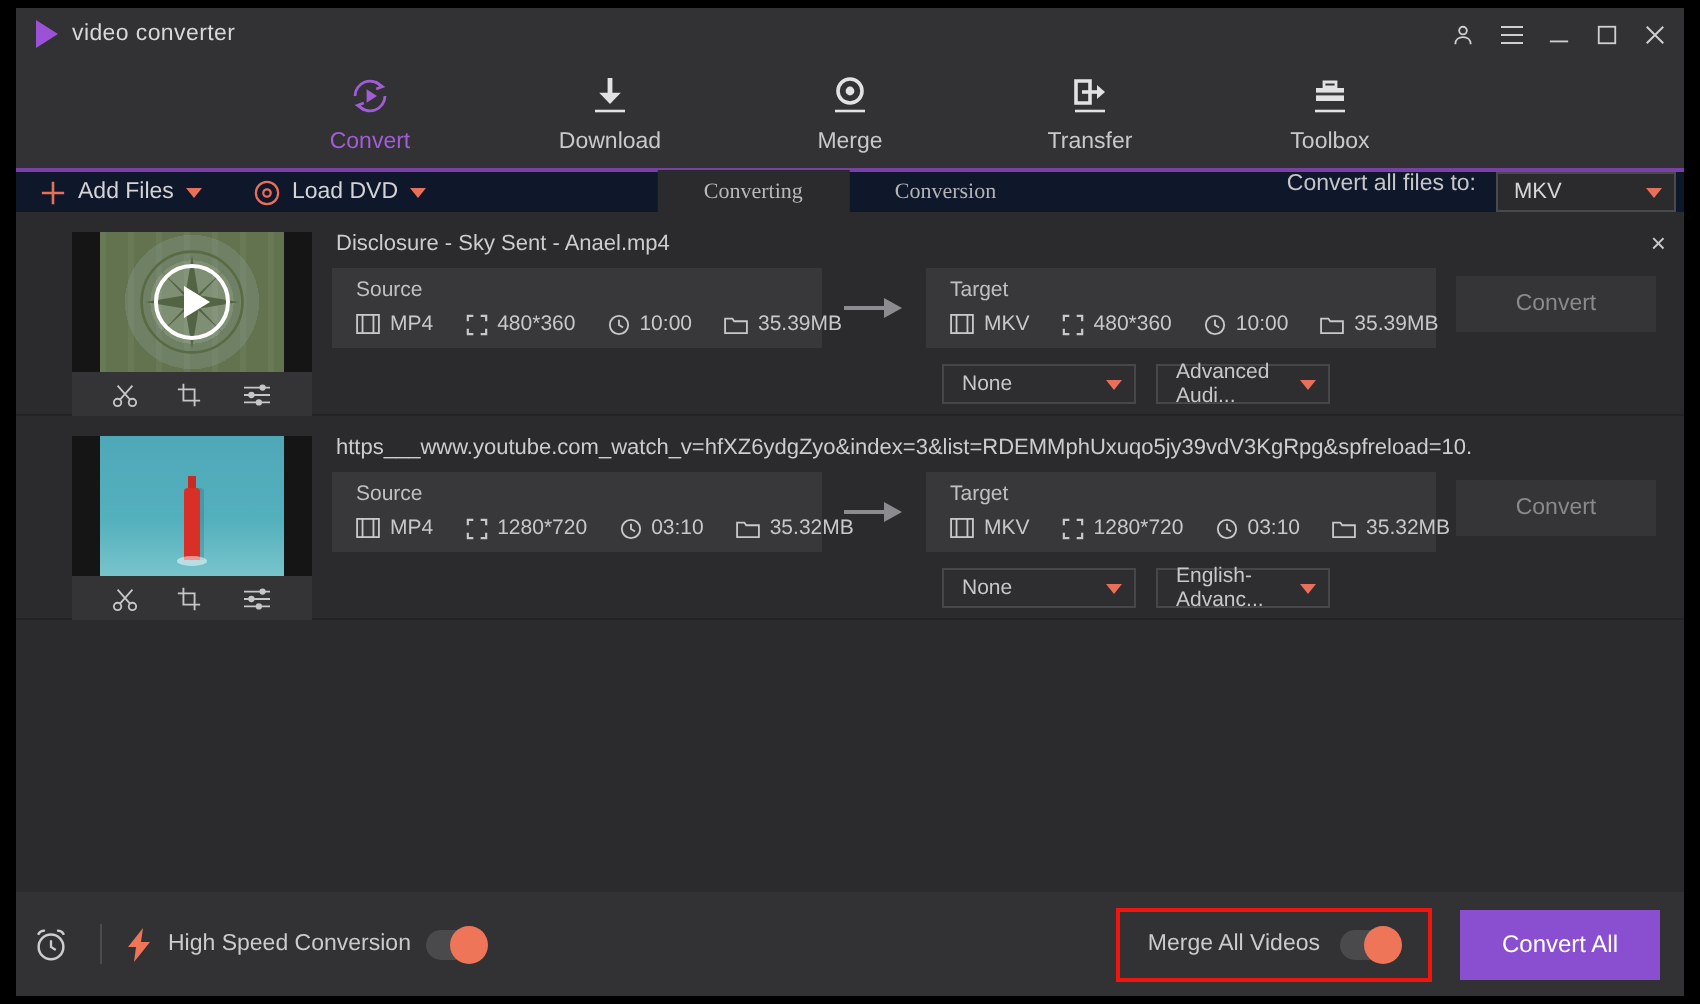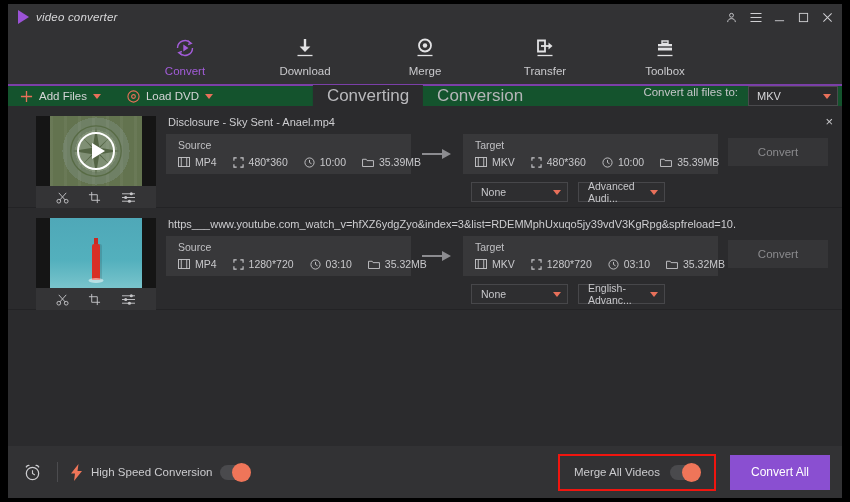--- a/index.html
+++ b/index.html
@@ -18,21 +18,21 @@
 
   
   .titlebar {
     height: 26px; background: #323234;
     display: flex; align-items: center; position: relative;
     flex: none;
   }
   .brand { display: flex; align-items: center; gap: 7px; padding-left: 10px; }
   .brand-logo { width: 0; height: 0; border-left: 11px solid #9b52d6;
     border-top: 7px solid transparent; border-bottom: 7px solid transparent; }
-  .brand-text { color: #d8d8da; font-size: 11.5px; letter-spacing: .2px; font-style: italic; }
+  .brand-text { color: #d8d8da; font-size: 11.5px; letter-spacing: .2px; }
   .winbtns { position: absolute; right: 8px; top: 0; height: 26px;
     display: flex; align-items: center; gap: 11px; }
   .winbtn { color: #cfcfd2; font-size: 12px; line-height: 1; cursor: pointer;
     display: flex; align-items: center; justify-content: center; width: 13px; height: 13px; }
   .winbtn svg { display: block; }
 
   
   .nav {
     height: 56px; background: #323234; display: flex;
     align-items: flex-start; justify-content: center; gap: 42px;
@@ -49,35 +49,35 @@
   .navitem {
     width: 78px; display: flex; flex-direction: column; align-items: center;
     gap: 5px; padding-top: 6px; cursor: pointer;
   }
   .navitem .ico { height: 24px; display: flex; align-items: center; justify-content: center; }
   .navitem .lbl { font-size: 11.5px; color: #c9c9cc; }
   .navitem.active .lbl { color: #a25cd8; }
 
   
   .toolbar {
-    height: 20px; background: #14532d; display: flex; align-items: center;
+    height: 20px; background: #0f172a; display: flex; align-items: center;
     position: relative; flex: none; padding: 0 12px;
   }
   .tb-btn { display: flex; align-items: center; gap: 6px; cursor: pointer; }
   .tb-btn .tlbl { font-size: 11.5px; color: #d4d4d6; }
   .caret { width: 0; height: 0; border-left: 4px solid transparent;
     border-right: 4px solid transparent; border-top: 5px solid #e8705a; }
   .tb-gap { width: 26px; }
   .seg {
     position: absolute; left: 50%; transform: translateX(-50%);
     display: flex; height: 22px; align-items: stretch;
   }
   .seg div {
-    display: flex; align-items: center; padding: 0 14px; font-size: 17px;
-    color: #b5b5b8; cursor: pointer;
+    display: flex; align-items: center; padding: 0 23px; font-size: 11px;
+    color: #b5b5b8; cursor: pointer; font-family: Liberation Serif, serif;
   }
   .seg div.on { background: #2b2b2d; color: #b9b9bc; }
   .tb-right {
     position: absolute; right: 4px; display: flex; gap: 10px;
   }
   .tb-right .cvtlbl { font-size: 11.5px; color: #c6c6c9; }
   .fmt-select {
     width: 90px; height: 20px; background: #2b2b2d; border: 1px solid #4a4a4d;
     display: flex; align-items: center; justify-content: space-between;
     padding: 0 6px 0 8px; cursor: pointer;
@@ -172,21 +172,21 @@
   .convert-btn {
     position: absolute; right: 14px; top: 22px; width: 100px; height: 28px;
     background: #353537; display: flex; align-items: center; justify-content: center;
     cursor: pointer;
   }
   .convert-btn span { font-size: 11.5px; color: #8a8a8d; }
 
   
   .bottom {
     height: 52px; background: #323234; display: flex; align-items: center;
-    padding: 0 11px; position: relative; flex: none;
+    padding: 0 4px; position: relative; flex: none;
   }
   .alarm { width: 26px; display: flex; align-items: center; justify-content: center; cursor: pointer; }
   .vsep { width: 1px; height: 20px; background: #4c4c4f; margin: 0 12px; }
   .hsc { display: flex; align-items: center; gap: 8px; }
   .hsc .hlbl { font-size: 11.5px; color: #cbcbce; }
   .toggle {
     width: 30px; height: 15px; border-radius: 8px; background: #4a4a4d;
     position: relative; cursor: pointer;
   }
   .toggle i {

